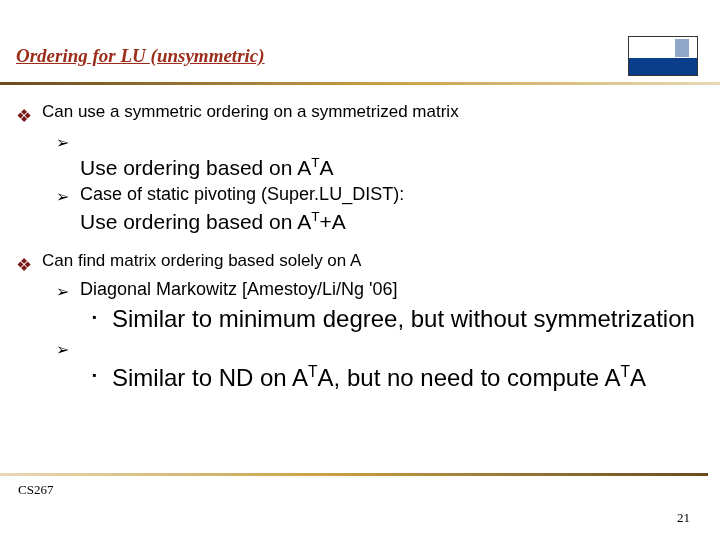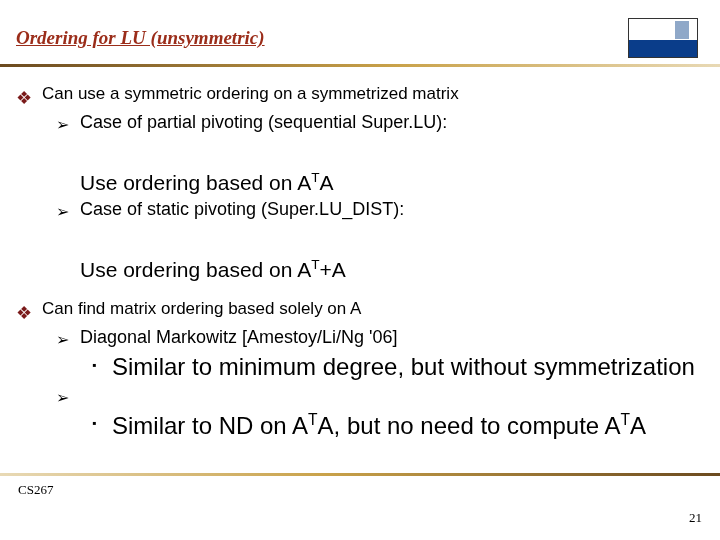--- a/index.html
+++ b/index.html
@@ -5,21 +5,21 @@
   * { margin: 0; padding: 0; box-sizing: border-box; }
   body {
     width: 720px;
     height: 540px;
     background: #fff;
     font-family: "Comic Sans MS", cursive, sans-serif;
     position: relative;
     overflow: hidden;
   }
   .header {
-    padding: 18px 16px 6px 16px;
+    padding: 36px 16px 6px 16px;
     display: flex;
     align-items: center;
     justify-content: space-between;
     border-radius: 11px;
   }
   .title {
     font-family: "Comic Sans MS", cursive;
     font-weight: bold;
     font-style: italic;
     font-size: 19px;
@@ -66,36 +66,36 @@
   .b1-text { font-size: 17px; }
   .b2 { margin-left: 40px; display: flex; }
   .bullet-arrow {
     color: #000;
     font-size: 16px;
     width: 24px;
     flex-shrink: 0;
     padding-top: 4px;
   }
   .b2-text { font-size: 18px; }
-  .b2-line { margin-left: 64px; font-size: 21px; margin-top: 33px; }
+  .b2-line { margin-left: 64px; font-size: 21px; }
   .b3 { margin-left: 76px; display: flex; }
   .bullet-square {
     color: #000;
     font-size: 12px;
     width: 20px;
     flex-shrink: 0;
     padding-top: 6px;
   }
   .b3-text { font-size: 24px; }
   sup { font-size: 0.65em; vertical-align: super; }
   .footer {
     position: absolute;
     bottom: 14px;
     left: 0;
-    right: 0;
+    right: 12px;
     text-align: center;
   }
   .footer-line {
     height: 3px;
     background: linear-gradient(to right, #e8d9b5 0%, #c9a24a 45%, #6b4a1f 100%);
     margin-bottom: 6px;
   }
   .footer-row {
     display: flex;
     justify-content: space-between;
@@ -116,21 +116,20 @@
 
 <div class="content">
 
   <div class="row b1">
     <div class="bullet-diamond">❖</div>
     <div class="b1-text">Can use a symmetric ordering on a symmetrized matrix</div>
   </div>
 
   <div class="b2">
     <div class="bullet-arrow">➢</div>
-    <div class="b2-text">Case of partial pivoting (sequential Super.LU):</div>
   </div>
   <div class="b2-line">
     <span>Use ordering based on A</span><sup>T</sup><span>A</span>
   </div>
 
   <div class="b2">
     <div class="bullet-arrow">➢</div>
     <div class="b2-text">Case of static pivoting (Super.LU_DIST):</div>
   </div>
   <div class="b2-line">

